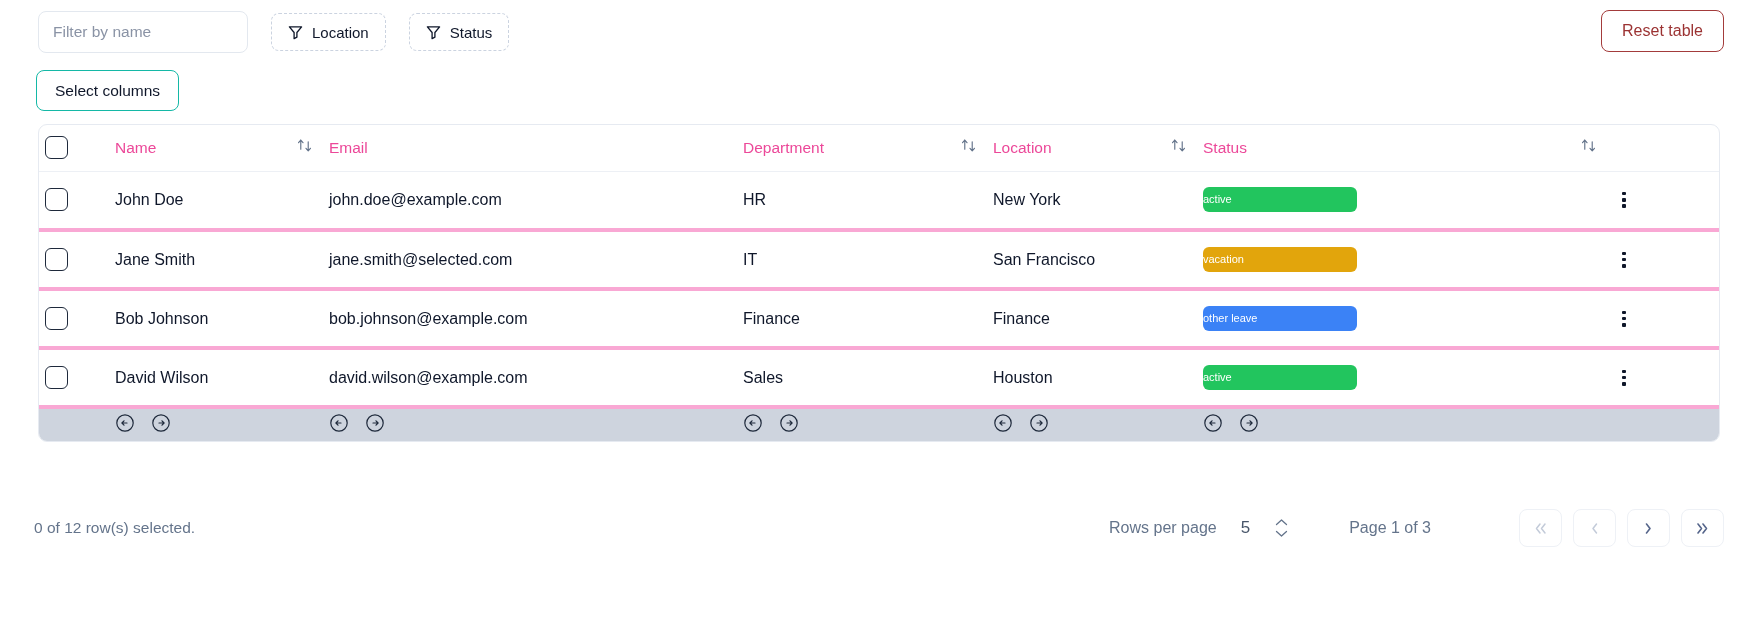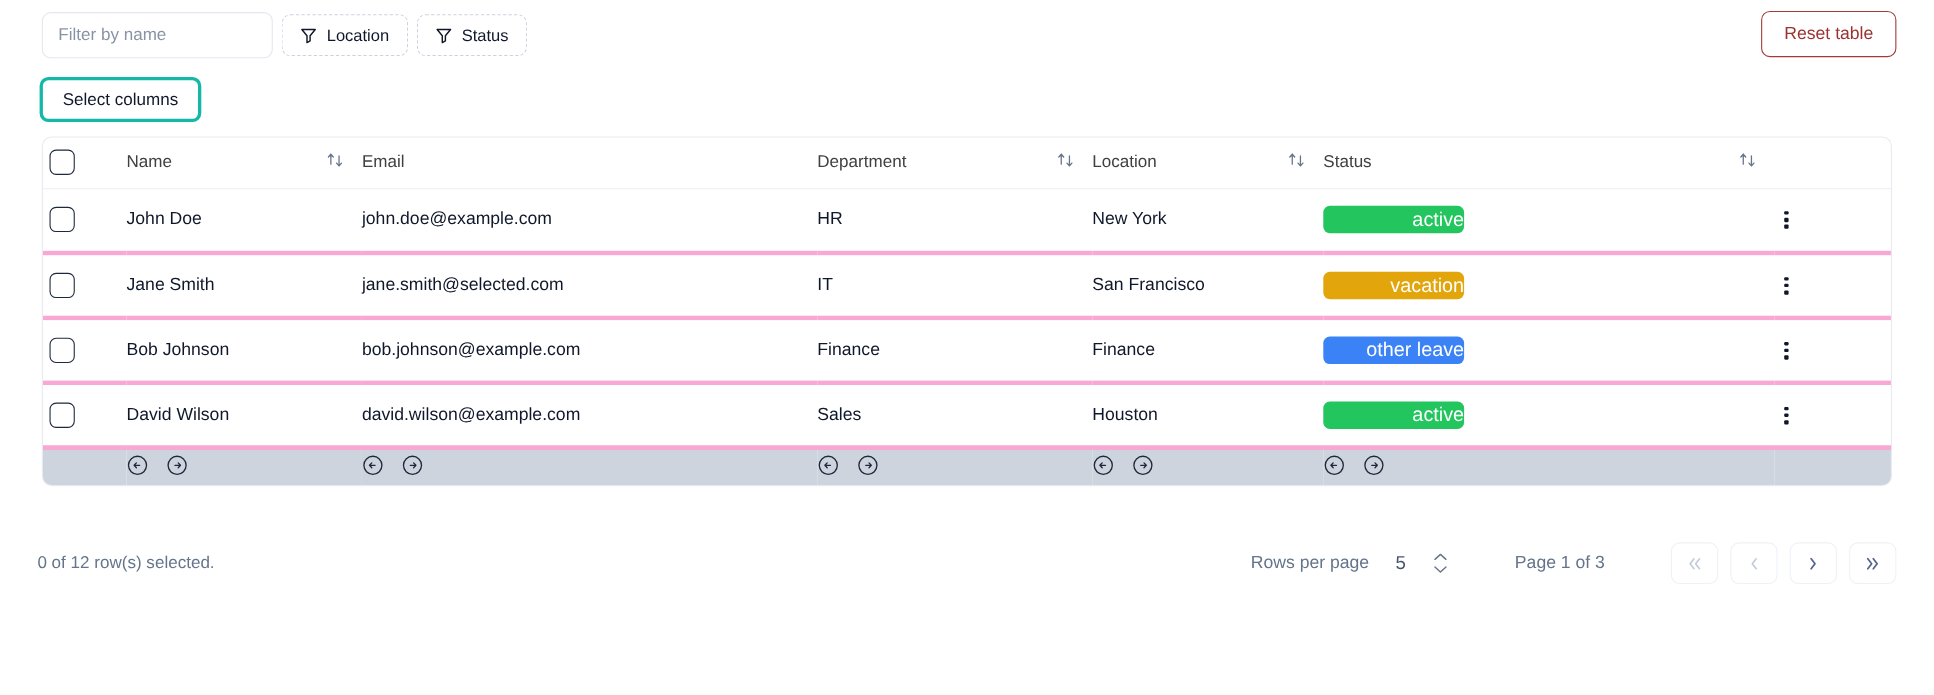--- a/index.html
+++ b/index.html
@@ -9,21 +9,21 @@
     background: #ffffff;
     font-family: "Liberation Sans", sans-serif;
     -webkit-font-smoothing: antialiased;
   }
   .page { position: relative; width: 1758px; height: 632px; overflow: hidden; }
 
   
   .toolbar {
     position: absolute; left: 38px; top: 11px;
     right: 38px; height: 42px;
-    display: flex; align-items: center; gap: 8px;
+    display: flex; align-items: center; gap: 23px;
   }
   .filter-input {
     width: 210px; height: 42px;
     border: 1px solid #e3e8ef; border-radius: 8px;
     background: #fff;
     padding: 0 14px;
     font-size: 15.5px; color: #0f172a;
     font-family: "Liberation Sans", sans-serif;
     outline: none;
   }
@@ -47,21 +47,21 @@
     border: 1px solid #a33b3b; border-radius: 8px;
     background: #fff;
     color: #9b3232; font-size: 16px;
     cursor: pointer;
     font-family: "Liberation Sans", sans-serif;
   }
 
   .select-columns {
     position: absolute; left: 36px; top: 70px;
     height: 41px; padding: 0 18px;
-    border: 3px solid #14b8a6; border-radius: 8px;
+    border: 1px solid #14b8a6; border-radius: 8px;
     background: #fff;
     font-size: 15.5px; color: #0f172a;
     cursor: pointer;
     font-family: "Liberation Sans", sans-serif;
   }
 
   
   .table-wrap {
     position: absolute; left: 38px; top: 124px;
     width: 1682px;
@@ -76,21 +76,21 @@
   col.c-email { width: 414px; }
   col.c-dept  { width: 250px; }
   col.c-loc   { width: 210px; }
   col.c-status{ width: 410px; }
   col.c-menu  { width: 108px; }
 
   thead th {
     height: 46px;
     font-weight: normal;
     font-size: 15.5px;
-    color: #404040;
+    color: #ec4899;
     text-align: left;
     padding: 0;
     border-bottom: 1px solid #edf0f5;
     vertical-align: middle;
   }
   .th-inner { display: flex; align-items: center; justify-content: space-between; padding-right: 16px; }
 
   .sort-ico { width: 17px; height: 17px; flex: none; }
 
   tbody td {
@@ -108,59 +108,59 @@
     border-radius: 6px;
     background: #fff;
     display: block;
     cursor: pointer;
     margin-left: 6px;
   }
   .chk-head { margin-left: 6px; }
 
   .badge {
     display: block;
-    width: 128px; height: 25px;
+    width: 154px; height: 25px;
     line-height: 25px;
     border-radius: 6px;
-    color: #fff; font-size: 18px;
-    text-align: right;
+    color: #fff; font-size: 11px;
+    text-align: left;
   }
 
   .kebab {
     width: 22px; height: 22px;
     display: flex; flex-direction: column; align-items: center;
     justify-content: space-between;
     padding: 3px 0;
     cursor: pointer;
   }
   .kebab i { width: 3.5px; height: 3.5px; background: #0f172a; border-radius: 1px; display: block; }
 
   
   .mover-row td { background: #ced4de; border-bottom: none; height: 34px; padding: 0; }
   .movers { display: flex; align-items: center; gap: 16px; }
   .circ { width: 20px; height: 20px; flex: none; cursor: pointer; }
 
   
   .bottom {
-    position: absolute; left: 34px; right: 34px; top: 482px;
+    position: absolute; left: 34px; right: 34px; top: 498px;
     height: 60px;
     display: flex; align-items: center; text-align: center;
   }
   .sel-count { font-size: 15.5px; color: #64748b; }
   .spacer { flex: 1; }
 
   .rows-per-page {
     display: flex; align-items: center; gap: 24px;
     font-size: 16px; color: #64748b;
     margin-right: 60px;
   }
   .rpp-val { color: #475569; font-size: 17px; }
   .stepper { display: flex; flex-direction: column; gap: 2px; cursor: pointer; }
 
-  .page-of { font-size: 16px; color: #64748b; margin-right: 60px; }
+  .page-of { font-size: 16px; color: #64748b; margin-right: 88px; }
 
   .pager { display: flex; align-items: center; gap: 11px; }
   .pbtn {
     width: 43px; height: 38px;
     border: 1px solid #eef1f6; border-radius: 8px;
     background: #fff;
     display: flex; align-items: center; justify-content: center;
     cursor: pointer;
   }
   .pbtn svg { display: block; }

